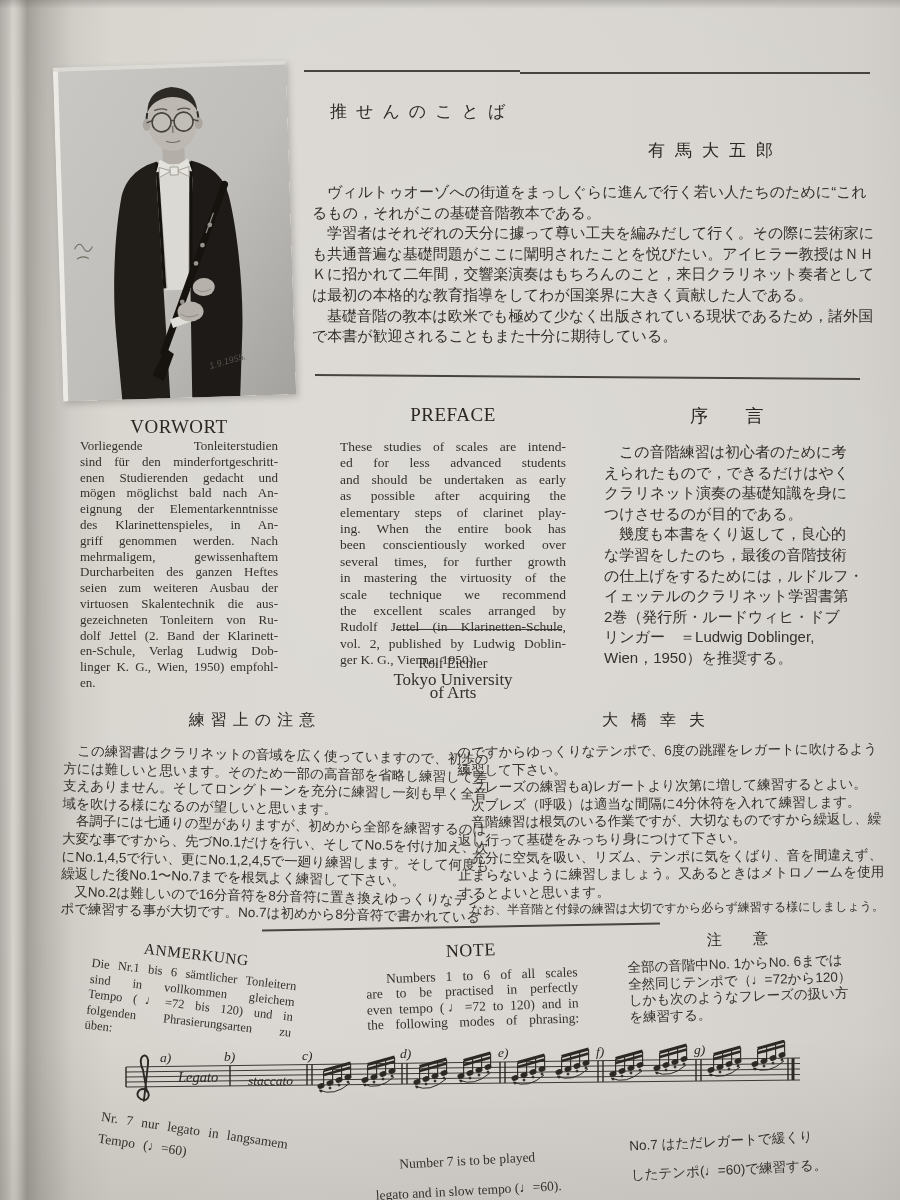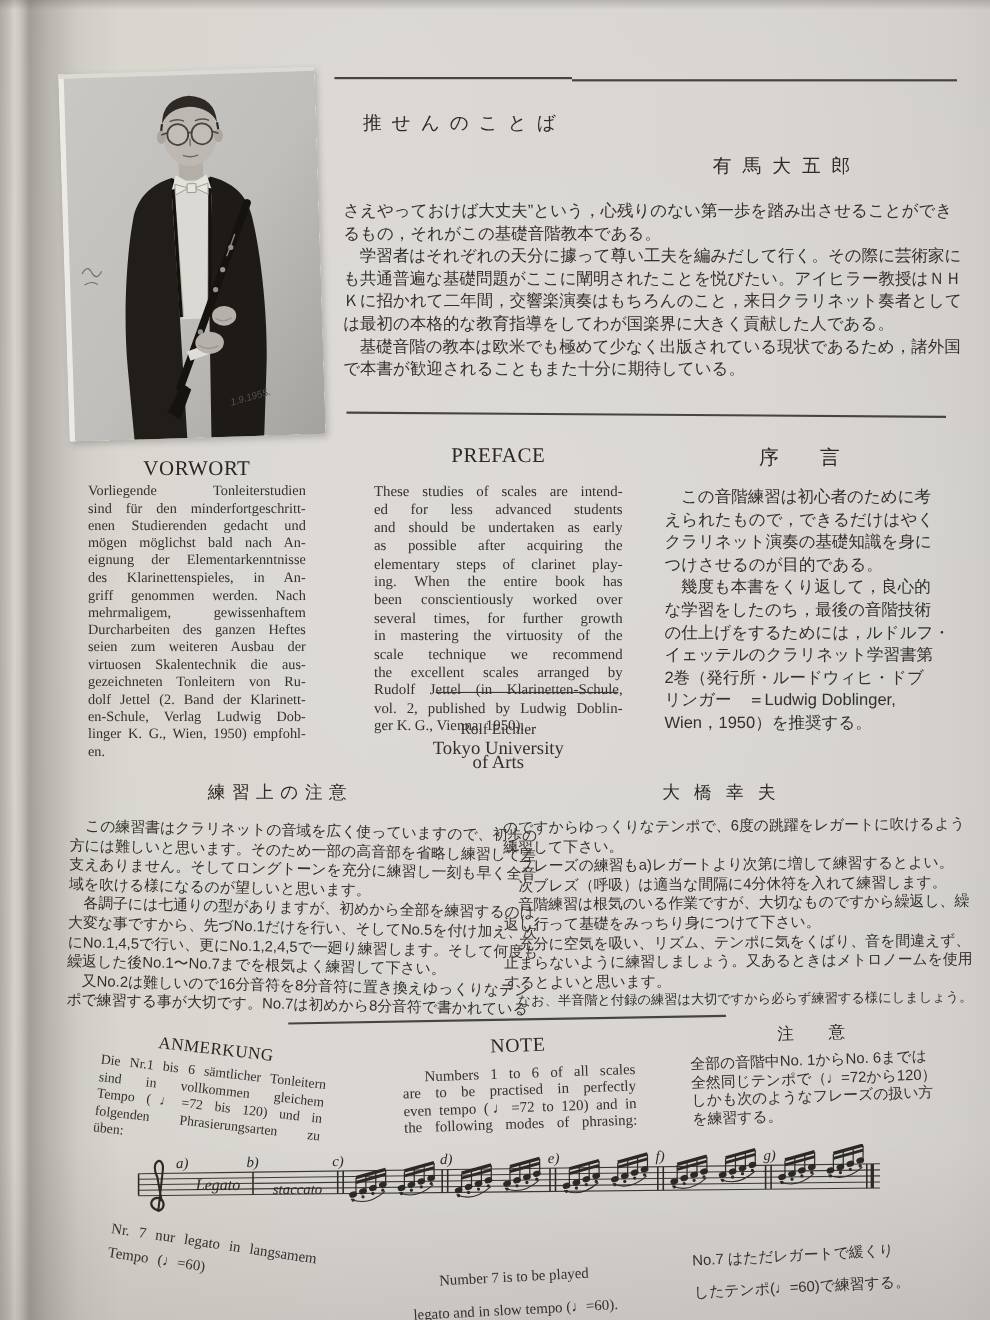--- a/index.html
+++ b/index.html
@@ -141,21 +141,21 @@
       <rect x="0" y="0" width="233" height="4" fill="#dcdad4"></rect>
     </svg>
   </div>
 
   <div class="rule" style="left:304px;top:70px;width:216px;"></div>
   <div class="rule" style="left:520px;top:72px;width:350px;"></div>
 
   <div class="abs rec-title">推せんのことば</div>
   <div class="abs rec-author">有馬大五郎</div>
   <div class="abs rec-body">
-      <div class="ln">さえやっておけば大丈夫”という，心残りのない第一歩を踏み出させることができ</div>
+      <div class="ln">　ヴィルトゥオーゾへの街道をまっしぐらに進んで行く若い人たちのために“これ</div>
       <div class="ln">るもの，それがこの基礎音階教本である。</div>
       <div class="ln">　学習者はそれぞれの天分に據って尊い工夫を編みだして行く。その際に芸術家に</div>
       <div class="ln">も共通普遍な基礎問題がここに闡明されたことを悦びたい。アイヒラー教授はＮＨ</div>
       <div class="ln">Ｋに招かれて二年間，交響楽演奏はもちろんのこと，来日クラリネット奏者として</div>
       <div class="ln">は最初の本格的な教育指導をしてわが国楽界に大きく貢献した人である。</div>
       <div class="ln">　基礎音階の教本は欧米でも極めて少なく出版されている現状であるため，諸外国</div>
       <div class="ln">で本書が歓迎されることもまた十分に期待している。</div>
     </div>
 
   <div class="rule" style="left:315px;top:376px;width:545px;transform:rotate(.4deg);"></div>

